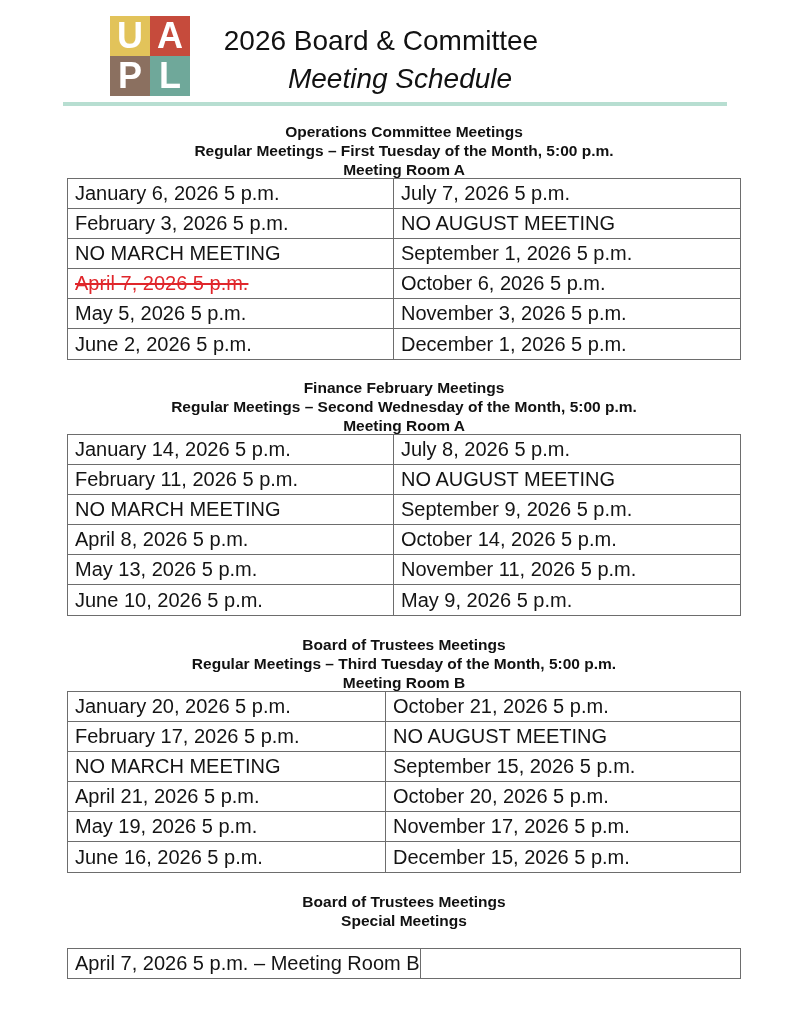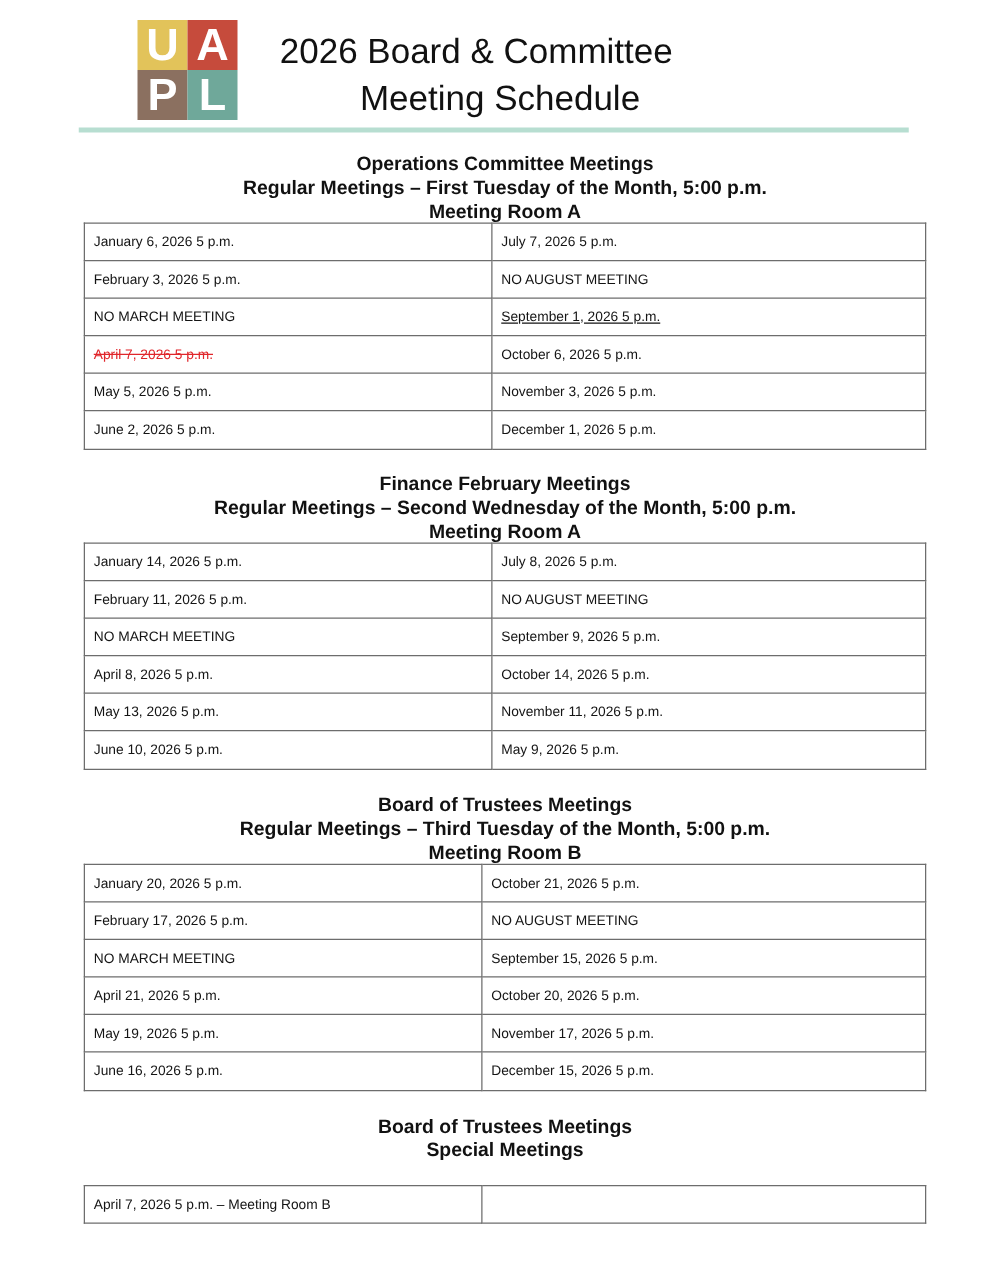--- a/index.html
+++ b/index.html
@@ -21,40 +21,40 @@
     .logo .sq {
       display: flex; align-items: center; justify-content: center;
       color: #ffffff; font-weight: bold; font-size: 36px;
       font-family: "Liberation Sans", sans-serif;
     }
     .title {
       position: absolute; left: 200px; top: 22px; width: 400px;
       text-align: center; font-size: 28px; line-height: 38px; color: #111;
     }
     .title .l1 { display: block; margin-left: -38px; }
-    .title .l2 { display: block; }
+    .title .l2 { display: block; font-style: italic; }
     .divider {
       position: absolute; left: 63px; top: 102px; width: 664px; height: 4px;
       background: #b7ded1;
     }
 
     
     .section-head {
       position: absolute; left: 67px; width: 674px;
       text-align: center; font-weight: bold; font-size: 15.5px; line-height: 19px;
     }
     table.sched {
       position: absolute; left: 67px; width: 674px;
       border-collapse: collapse;
     }
     table.sched td {
       border: 1.3px solid #6d6d6d;
       height: 30.1px;
       padding: 0 0 0 7px;
-      font-size: 11px;
+      font-size: 20px;
       color: #141414;
       vertical-align: middle;
       white-space: nowrap;
     }
     td.cancelled { color: #e0262b; text-decoration: line-through; text-decoration-color: #e0262b; }
   </style>
 </head>
 <body>
 
 <div class="page">
@@ -95,21 +95,21 @@
         <tr>
           <td style="border-color: rgb(109, 109, 109);">January 6, 2026 5 p.m.</td>
           <td style="border-color: rgb(109, 109, 109);">July 7, 2026 5 p.m.</td>
         </tr>
         <tr>
           <td style="border-color: rgb(109, 109, 109);">February 3, 2026 5 p.m.</td>
           <td style="border-color: rgb(109, 109, 109);">NO AUGUST MEETING</td>
         </tr>
         <tr>
           <td style="border-color: rgb(109, 109, 109);">NO MARCH MEETING</td>
-          <td style="border-color: rgb(109, 109, 109); text-decoration: underline;">September 1, 2026 5 p.m.</td>
+          <td style="border-color: rgb(109, 109, 109);">September 1, 2026 5 p.m.</td>
         </tr>
         <tr>
           <td class="cancelled" style="border-color: rgb(109, 109, 109); color: rgb(224, 38, 43);">April 7, 2026 5 p.m.</td>
           <td style="border-color: rgb(109, 109, 109);">October 6, 2026 5 p.m.</td>
         </tr>
         <tr>
           <td style="border-color: rgb(109, 109, 109);">May 5, 2026 5 p.m.</td>
           <td style="border-color: rgb(109, 109, 109);">November 3, 2026 5 p.m.</td>
         </tr>
         <tr>

